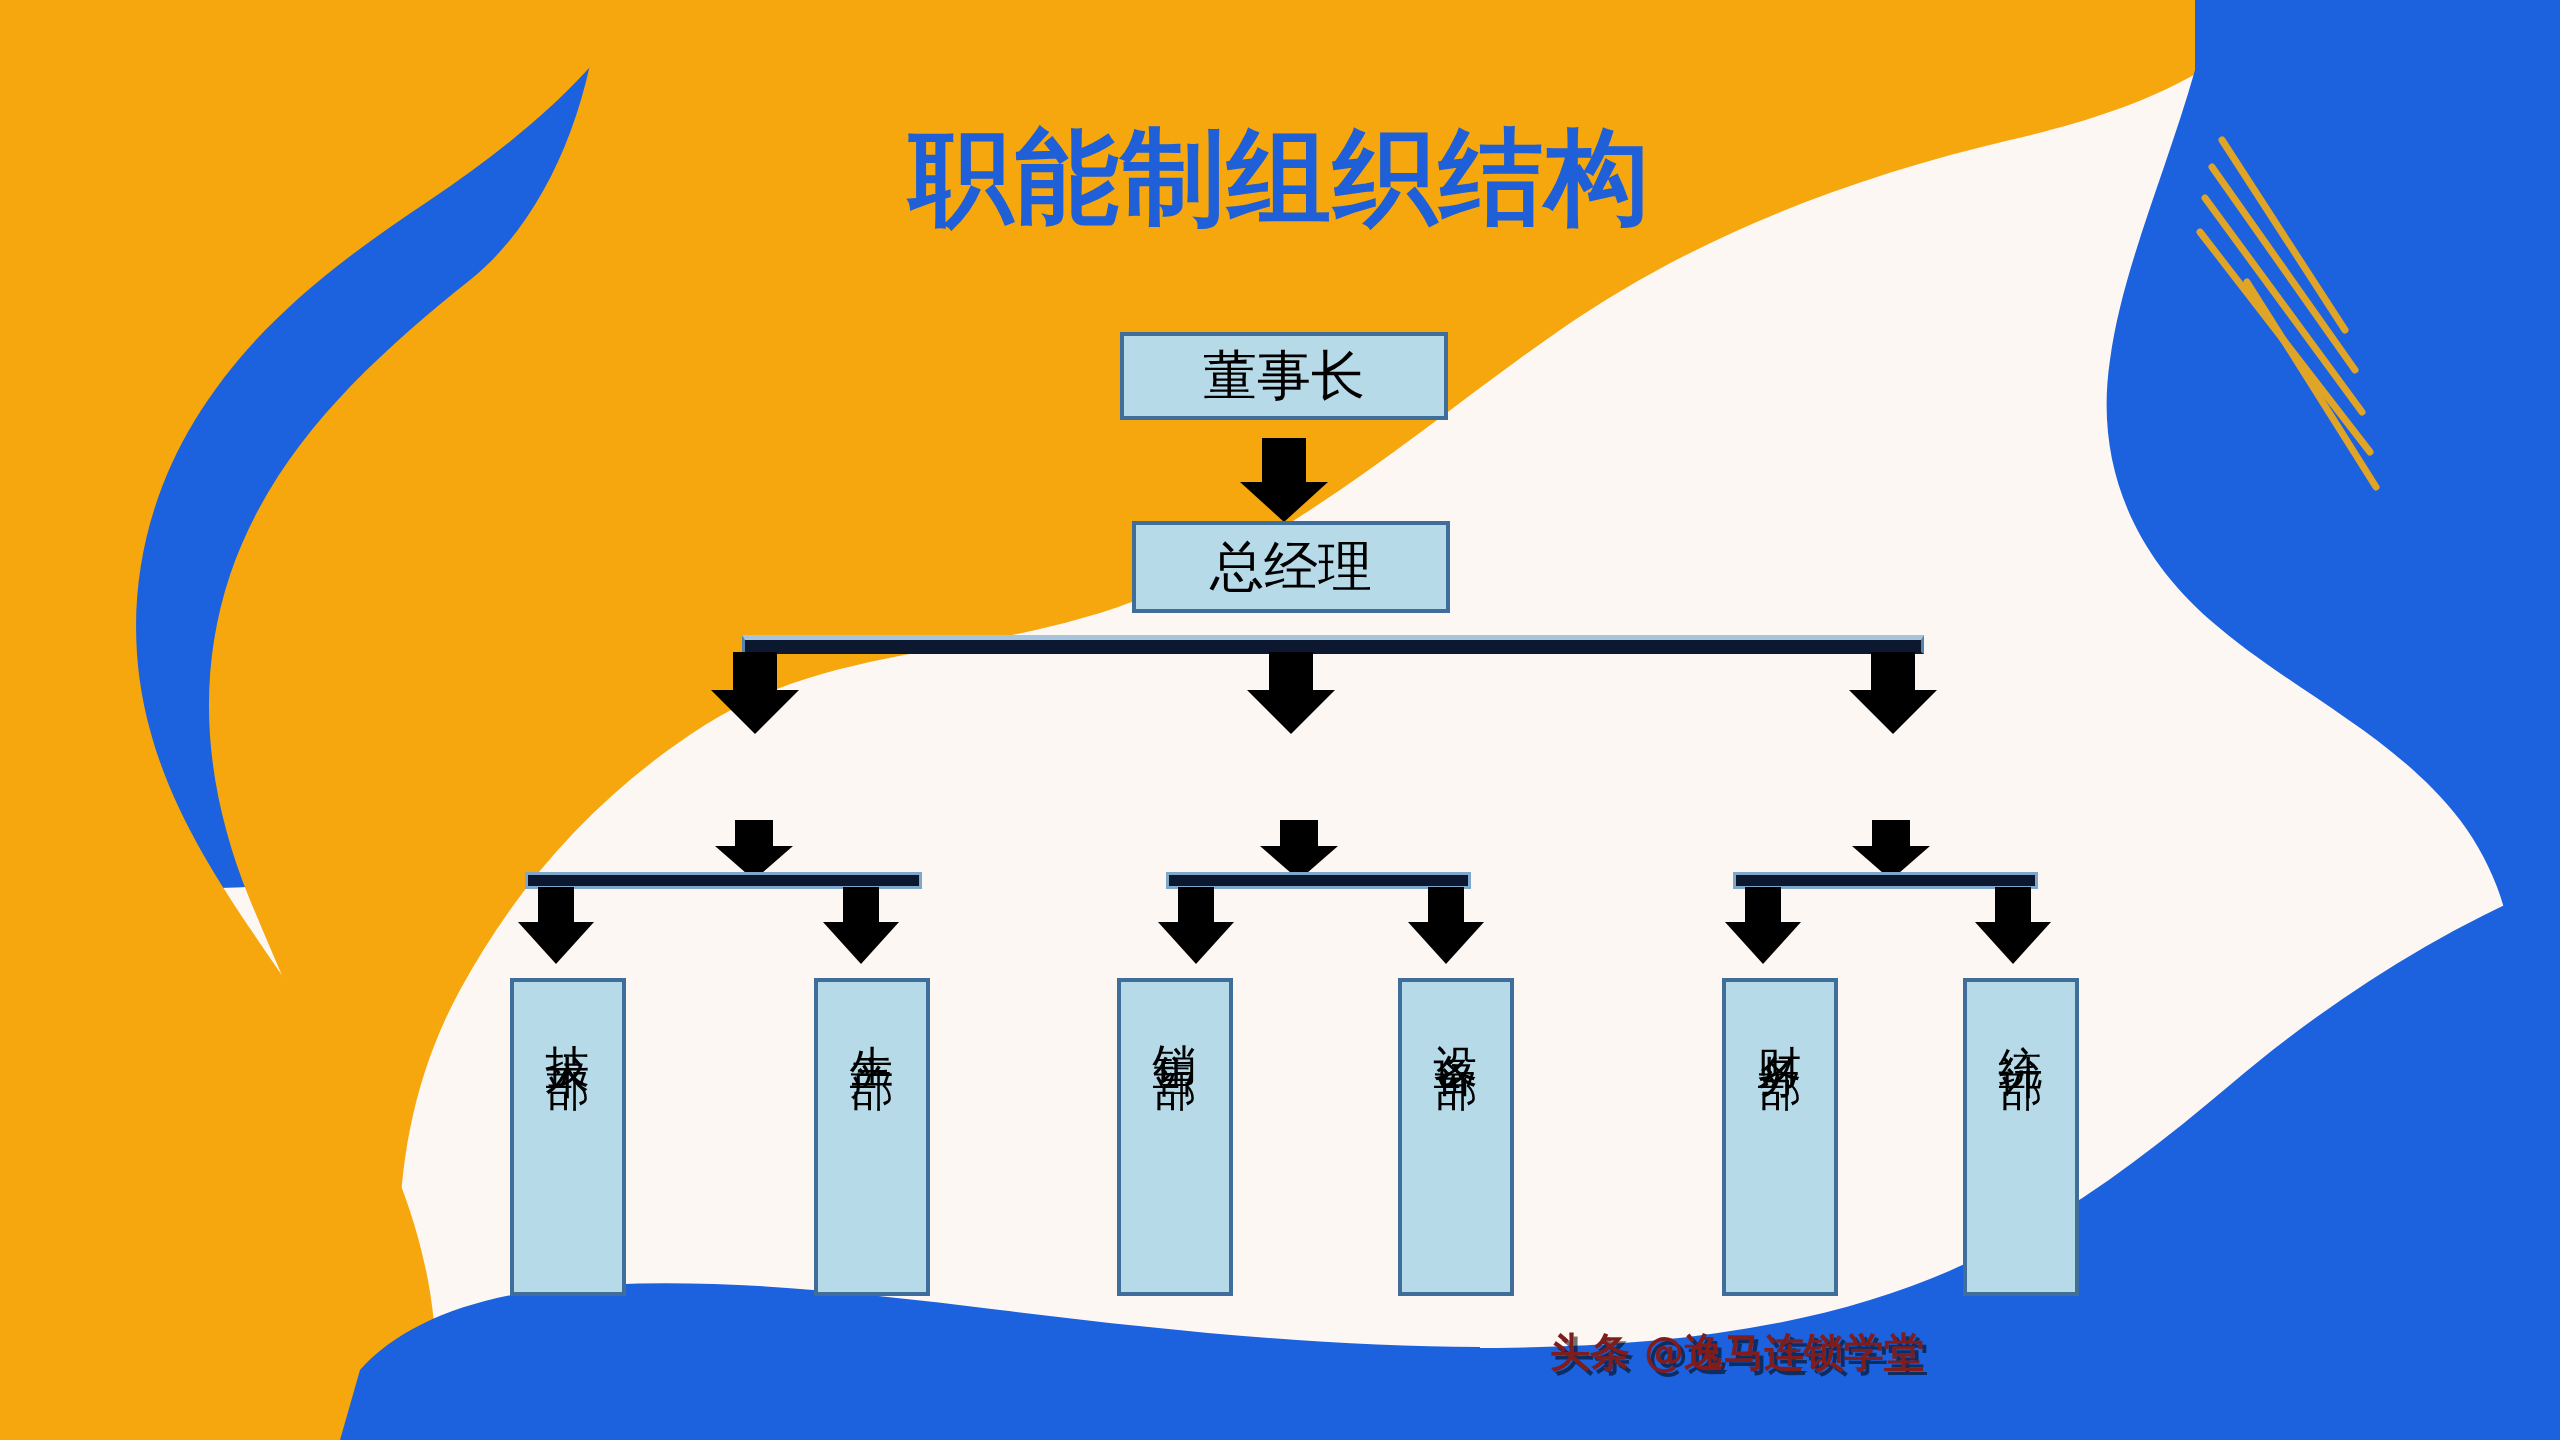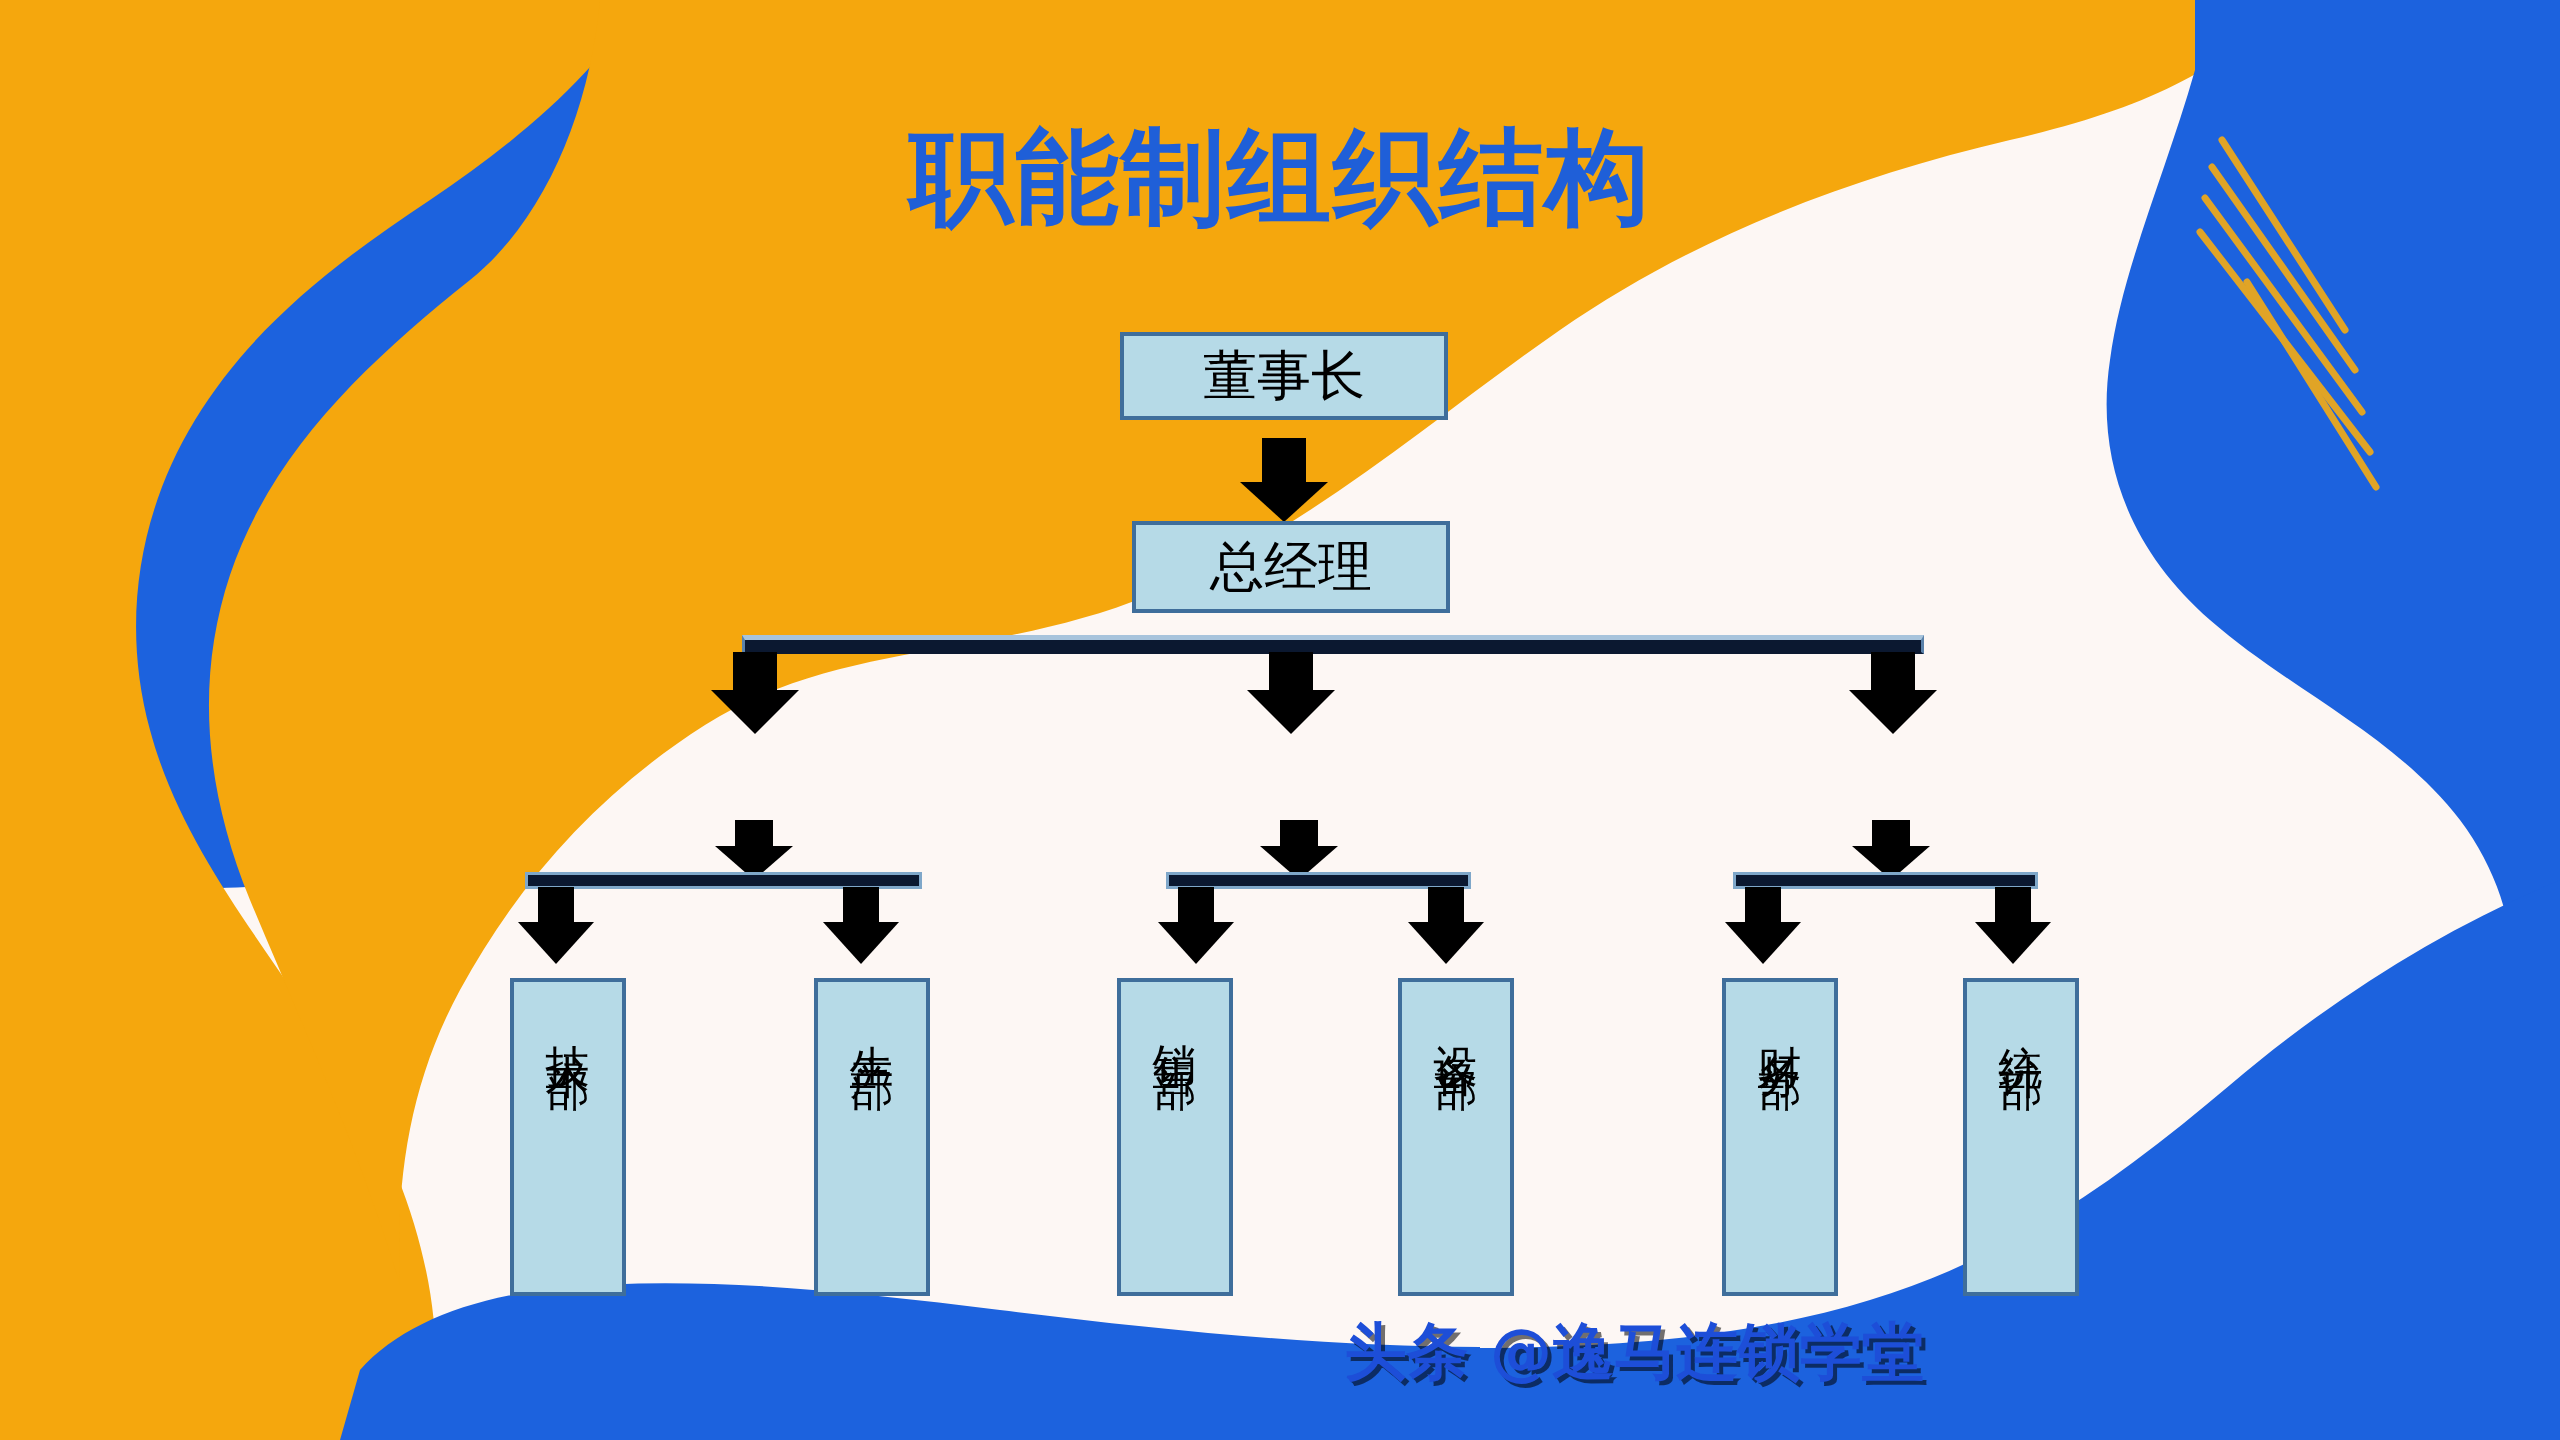--- a/index.html
+++ b/index.html
@@ -120,24 +120,24 @@
     border-left: 0 solid transparent;
     border-right: 0 solid transparent;
     border-top: 0 solid #000000;
   }
 
   
   #watermark {
     position: absolute;
     right: 108px;
     bottom: 52px;
-    font-size: 62px;
+    font-size: 40px;
     line-height: 72px;
     font-weight: bold;
-    color: #1d4ed8;
+    color: #7f1d1d;
     white-space: nowrap;
     text-shadow: 4px 4px 0 rgba(0,0,0,0.55);
     font-family: "DejaVu Sans", "Liberation Sans", sans-serif;
   }
 </style>
 </head>
 <body>
 
 <div id="stage">
 

